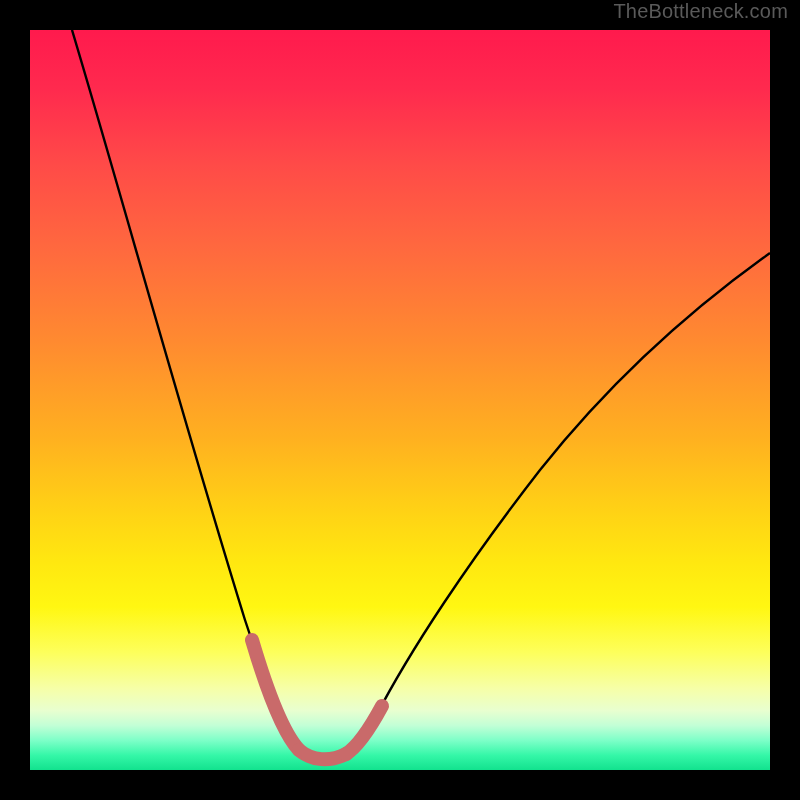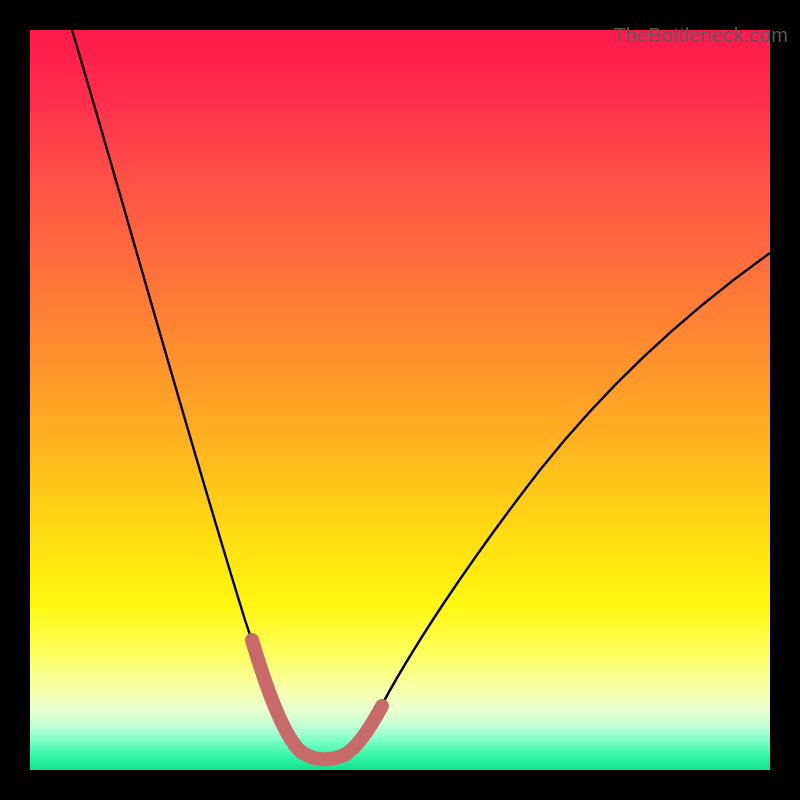--- a/index.html
+++ b/index.html
@@ -42,21 +42,21 @@
       #f6ffa8 89%,
       #e8ffd0 92%,
       #c2ffd6 94%,
       #7dffc8 96%,
       #35f7a8 98%,
       #12e28e 100%
     );
   }
   .watermark {
     position: absolute;
-    top: 24px;
+    top: 0;
     right: 12px;
     color: #5a5a5a;
     font-size: 20px;
     letter-spacing: 0.2px;
     font-weight: 400;
     user-select: none;
   }
   svg.curve {
     position: absolute;
     inset: 0;

